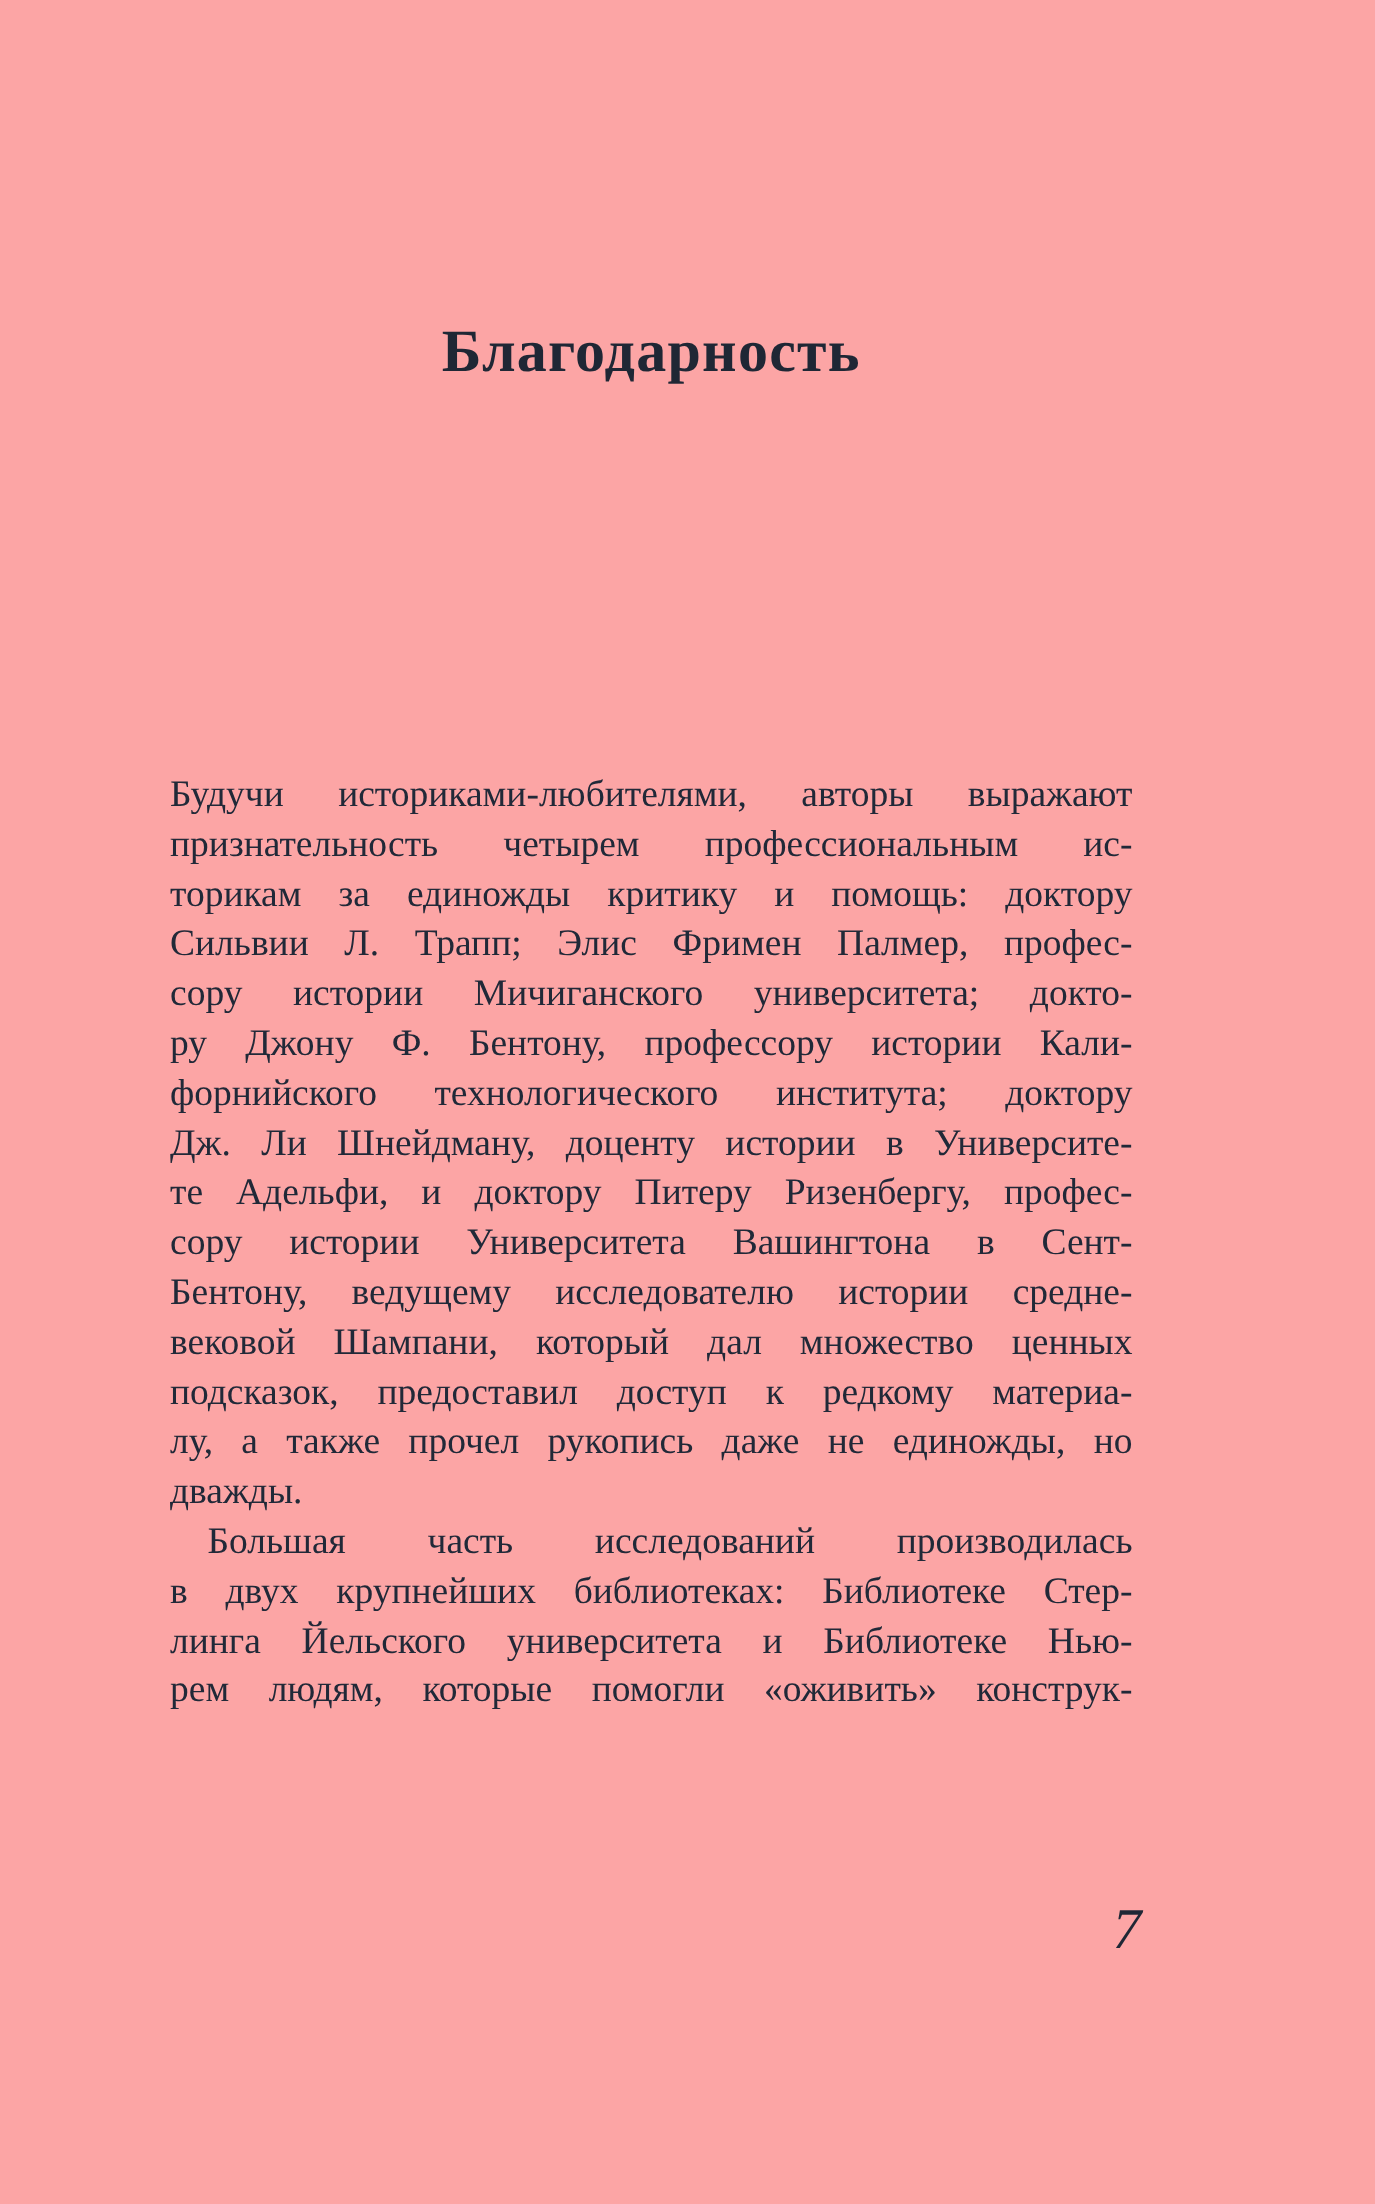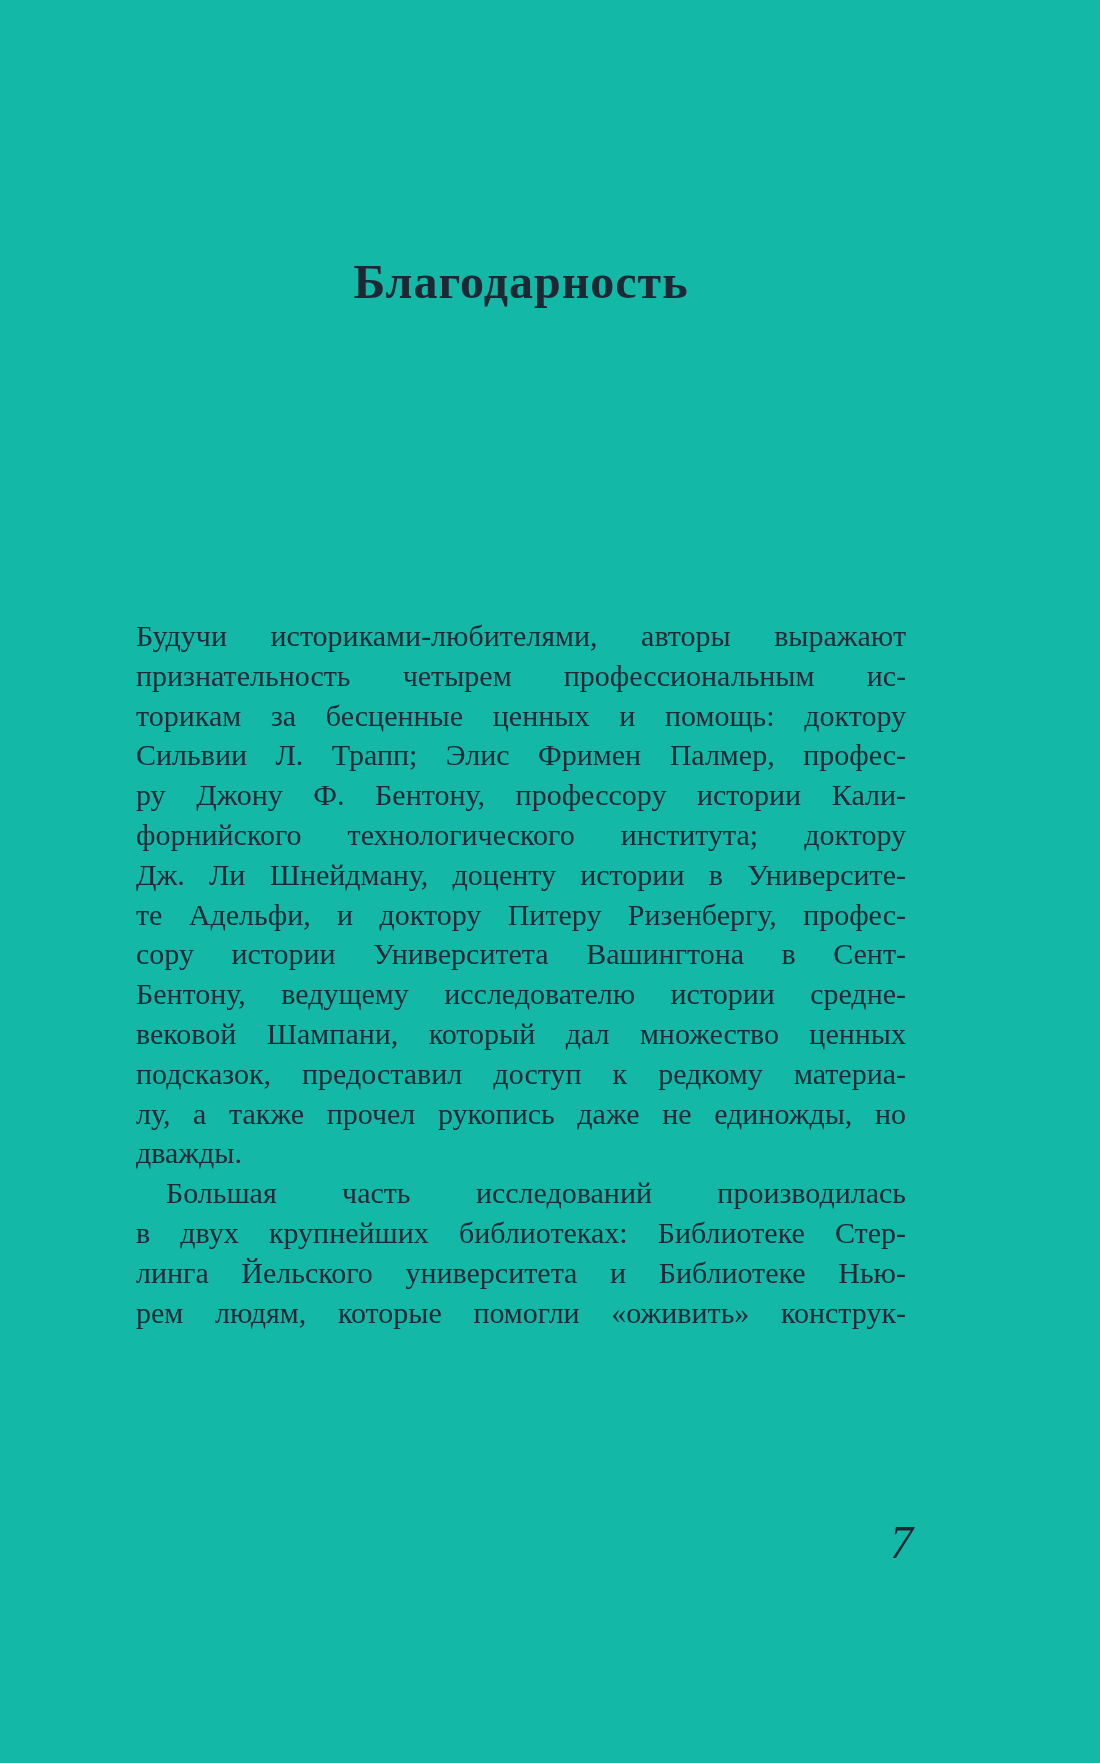--- a/index.html
+++ b/index.html
@@ -4,21 +4,21 @@
 <style>
   html, body {
     margin: 0;
     padding: 0;
     background: #ffffff;
   }
   .page {
     position: relative;
     width: 1100px;
     height: 1763px;
-    background: #14b8a6;
+    background: #fca5a5;
     overflow: hidden;
     font-family: "Liberation Serif", serif;
     color: #212938;
   }
   .chapter-title {
     position: absolute;
     left: 136px;
     top: 224px;
     width: 770px;
     font-size: 48px;
@@ -61,22 +61,23 @@
 </head>
 <body>
 
 <div class="page">
 
   <h1 class="chapter-title">Благодарность</h1>
 
   <div class="body-text">
     <div class="text-line">Будучи историками-любителями, авторы выражают</div>
     <div class="text-line">признательность четырем профессиональным ис-</div>
-    <div class="text-line">торикам за бесценные ценных и помощь: доктору</div>
+    <div class="text-line">торикам за единожды критику и помощь: доктору</div>
     <div class="text-line">Сильвии Л. Трапп; Элис Фримен Палмер, профес-</div>
+    <div class="text-line">сору истории Мичиганского университета; докто-</div>
     <div class="text-line">ру Джону Ф. Бентону, профессору истории Кали-</div>
     <div class="text-line">форнийского технологического института; доктору</div>
     <div class="text-line">Дж. Ли Шнейдману, доценту истории в Университе-</div>
     <div class="text-line">те Адельфи, и доктору Питеру Ризенбергу, профес-</div>
     <div class="text-line">сору истории Университета Вашингтона в Сент-</div>
     <div class="text-line">Бентону, ведущему исследователю истории средне-</div>
     <div class="text-line">вековой Шампани, который дал множество ценных</div>
     <div class="text-line">подсказок, предоставил доступ к редкому материа-</div>
     <div class="text-line">лу, а также прочел рукопись даже не единожды, но</div>
     <div class="text-line para-end">дважды.</div>

